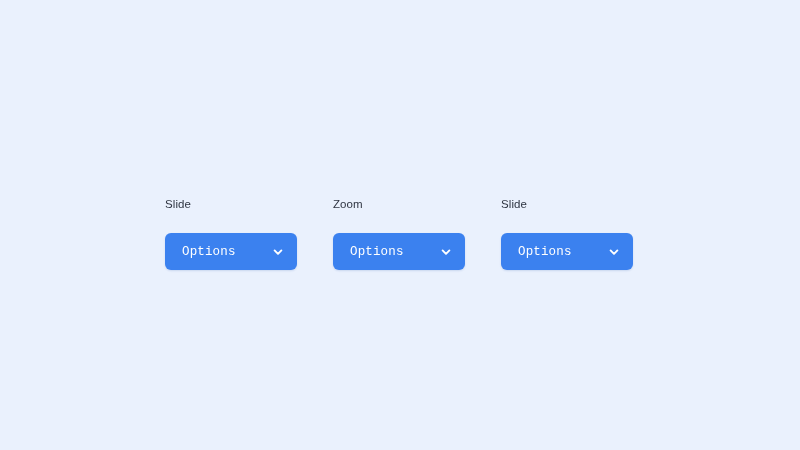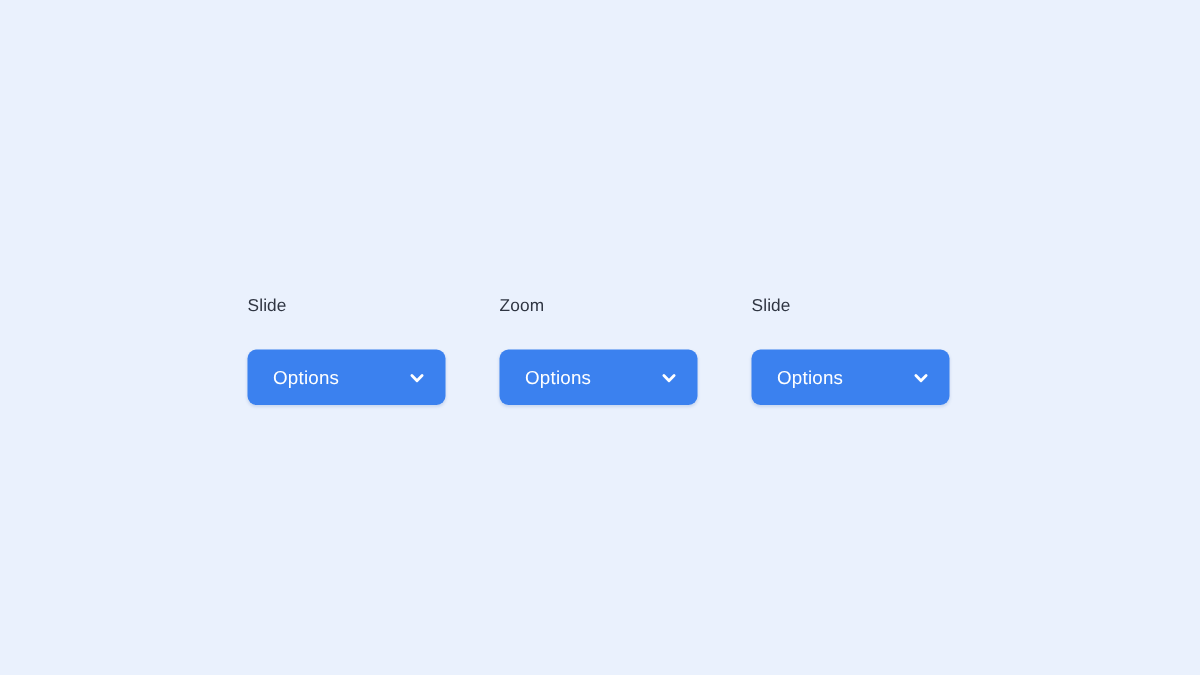--- a/index.html
+++ b/index.html
@@ -63,20 +63,21 @@
     box-shadow: 0 1px 2px rgba(40, 90, 170, 0.16);
     font-family: "Liberation Sans", sans-serif;
   }
 
   .options-button-label {
     font-size: 12.5px;
     line-height: 14px;
     color: #ffffff;
     letter-spacing: 0.15px;
     white-space: nowrap;
+    font-family: Liberation Mono, monospace;
   }
 
   .chevron-icon {
     width: 12px;
     height: 12px;
     display: block;
     flex: 0 0 auto;
   }
   .chevron-icon svg {
     display: block;

